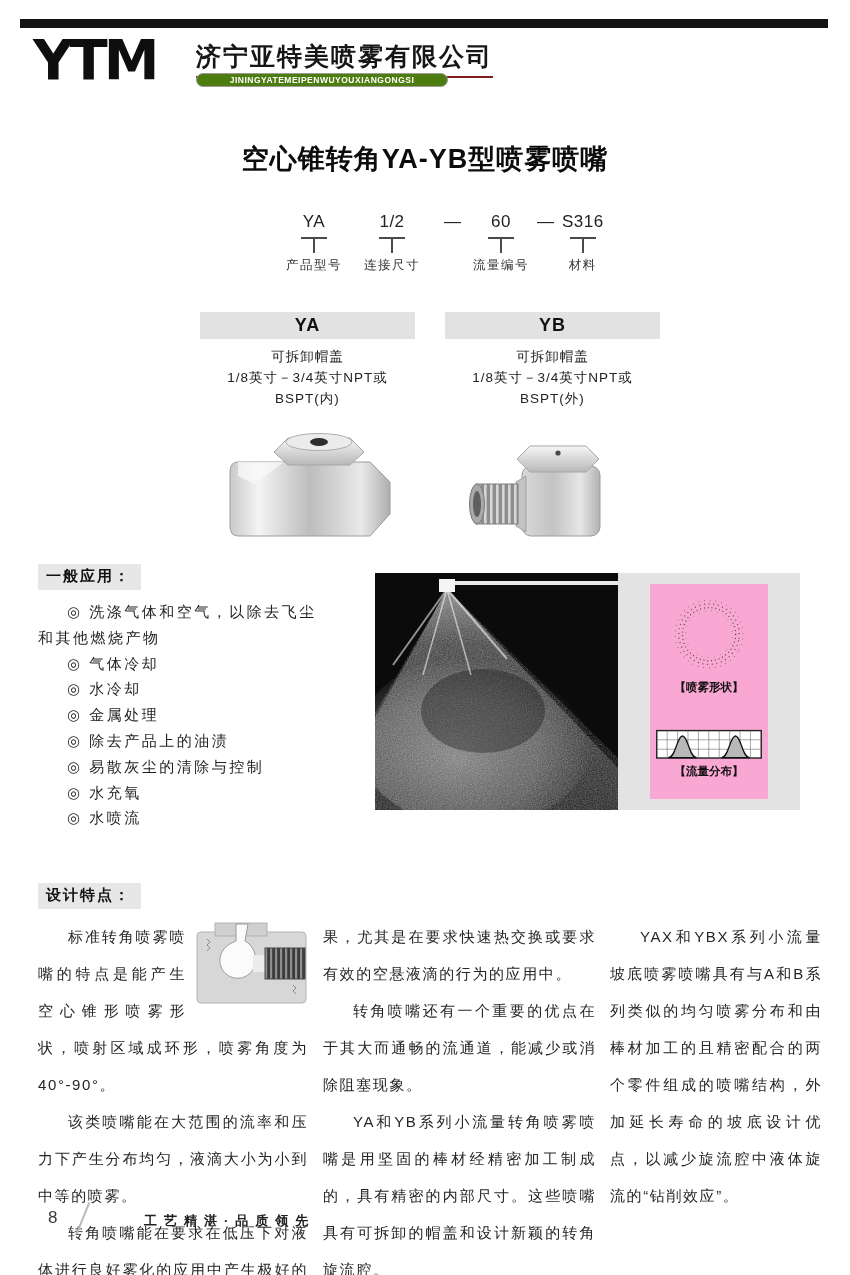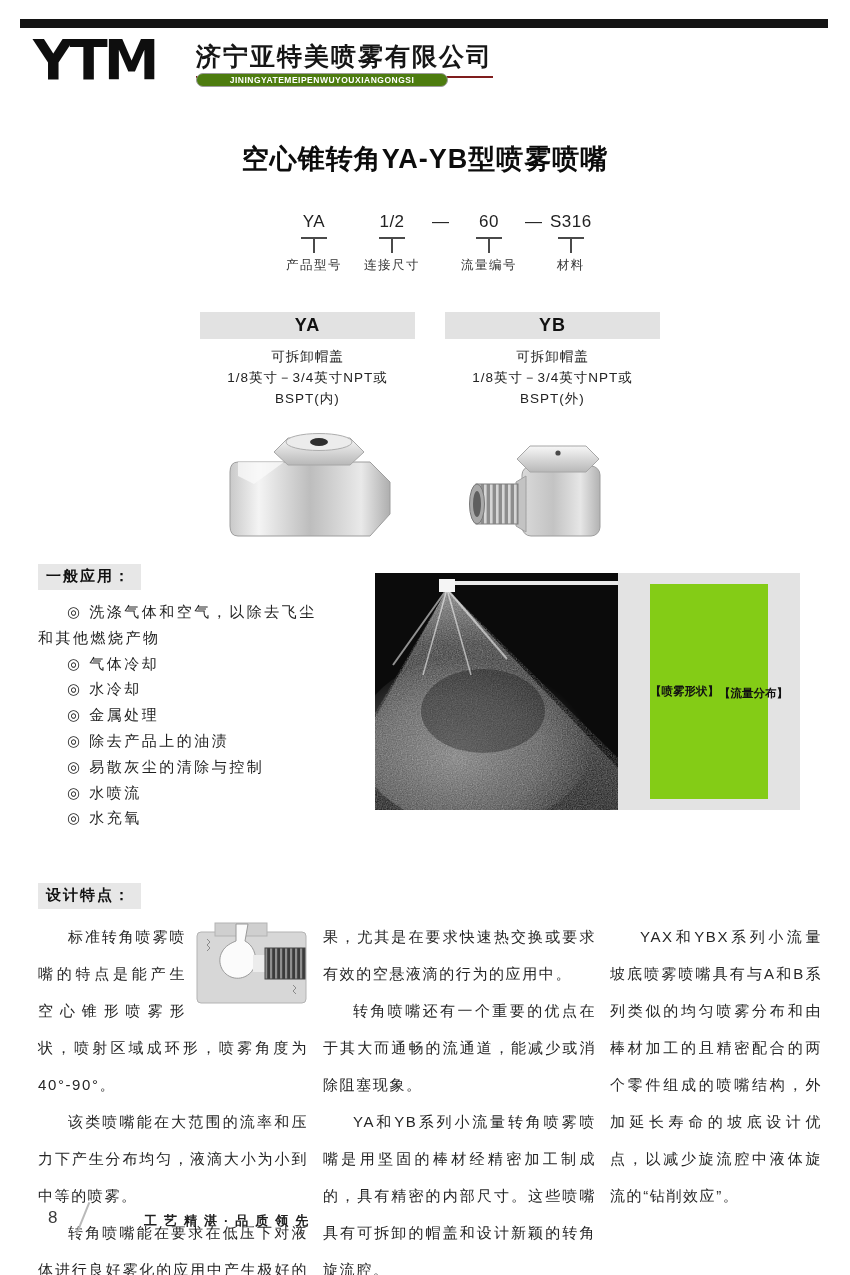--- a/index.html
+++ b/index.html
@@ -20,40 +20,40 @@
   .doc-title { position:absolute; left:0; top:141px; width:850px; text-align:center;
     font-size:27px; font-weight:800; color:#0c0c0c; letter-spacing:1px; }
 
   .code-diagram { position:absolute; left:286px; top:212px; display:flex; align-items:flex-start; }
   .code-seg { display:flex; flex-direction:column; align-items:center; }
   .code-val { font-size:17px; color:#222; letter-spacing:0.5px; }
   .tick-bar { width:26px; height:2px; background:#4a4a4a; margin-top:5px; }
   .tick-stem { width:2px; height:14px; background:#4a4a4a; }
   .code-lbl { font-size:12.5px; color:#333; margin-top:4px; letter-spacing:1.5px; white-space:nowrap; }
   .code-dash { font-size:17px; color:#222; padding:0 8px; line-height:1.2; }
-  .gap-a { margin-right:22px; } .gap-b { margin-right:4px; } .gap-c { margin-left:4px; }
+  .gap-a { margin-right:22px; } .gap-b { margin-right:16px; } .gap-c { margin-left:4px; }
 
   .variant { position:absolute; width:215px; text-align:center; }
   .variant-head { height:27px; background:#e2e2e2; font-size:18px; font-weight:700; color:#111;
     display:flex; align-items:center; justify-content:center; letter-spacing:1px; }
   .variant-lines { margin-top:7px; font-size:13.5px; color:#222; line-height:21px; letter-spacing:1px; }
 
   .photo { position:absolute; }
 
   .sec-head { position:absolute; background:#e7e7e7; padding:3px 10px 4px 8px; font-size:15px;
     font-weight:700; color:#111; letter-spacing:2px; }
 
   .apps-list { position:absolute; left:38px; top:599px; width:302px; font-size:15px;
     line-height:25.8px; letter-spacing:2.5px; color:#1f1f1f; }
   .apps-list .ind { padding-left:29px; }
 
   .spray-photo { position:absolute; left:375px; top:573px; width:243px; height:237px; }
   .spray-panel { position:absolute; left:618px; top:573px; width:182px; height:237px; background:#e3e3e3; }
-  .spray-card { position:absolute; left:32px; top:11px; width:118px; height:215px; background:#84cc16;
-    display:flex; flex-direction:row; align-items:center; }
+  .spray-card { position:absolute; left:32px; top:11px; width:118px; height:215px; background:#f9a8d4;
+    display:flex; flex-direction:column; align-items:center; }
   .card-label { font-size:11.5px; font-weight:700; color:#111; white-space:nowrap; }
   .ring-svg { margin-top:8px; }
   .grid-svg { margin-top:34px; }
 
   .design-cols { position:absolute; left:38px; top:918px; width:784px; display:flex; }
   .dcol { font-size:15px; line-height:37px; letter-spacing:1.6px; color:#262626; text-align:justify; }
   .dcol-1 { width:270px; margin-right:15px; } .dcol-2 { width:273px; margin-right:14px; } .dcol-3 { width:212px; }
   .dcol p { margin:0; } .dcol p.ind { text-indent:2em; }
   .cutaway { float:right; width:113px; height:85px; margin:3px 0 7px 9px; }
 
@@ -166,22 +166,22 @@
 
   <div class="sec-head" style="left:38px; top:564px;">一般应用：</div>
   <div class="apps-list">
     <div class="ind">◎ 洗涤气体和空气，以除去飞尘</div>
     <div>和其他燃烧产物</div>
     <div class="ind">◎ 气体冷却</div>
     <div class="ind">◎ 水冷却</div>
     <div class="ind">◎ 金属处理</div>
     <div class="ind">◎ 除去产品上的油渍</div>
     <div class="ind">◎ 易散灰尘的清除与控制</div>
+    <div class="ind">◎ 水充氧</div>
     <div class="ind">◎ 水喷流</div>
-    <div class="ind">◎ 水充氧</div>
   </div>
 
   <svg class="spray-photo" viewBox="0 0 243 237">
     <defs>
       <linearGradient id="coneG" x1="0" y1="0" x2="0" y2="1">
         <stop offset="0" stop-color="#ffffff" stop-opacity="0.95"></stop>
         <stop offset="0.25" stop-color="#e8e8e8" stop-opacity="0.5"></stop>
         <stop offset="0.7" stop-color="#cfcfcf" stop-opacity="0.42"></stop>
         <stop offset="1" stop-color="#bdbdbd" stop-opacity="0.3"></stop>
       </linearGradient>

